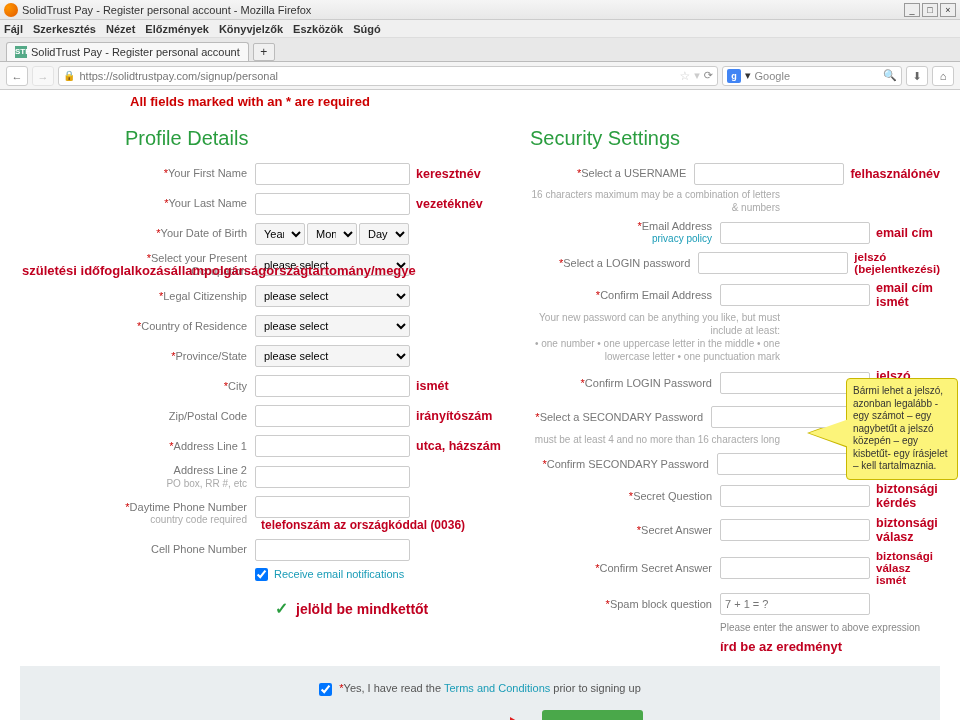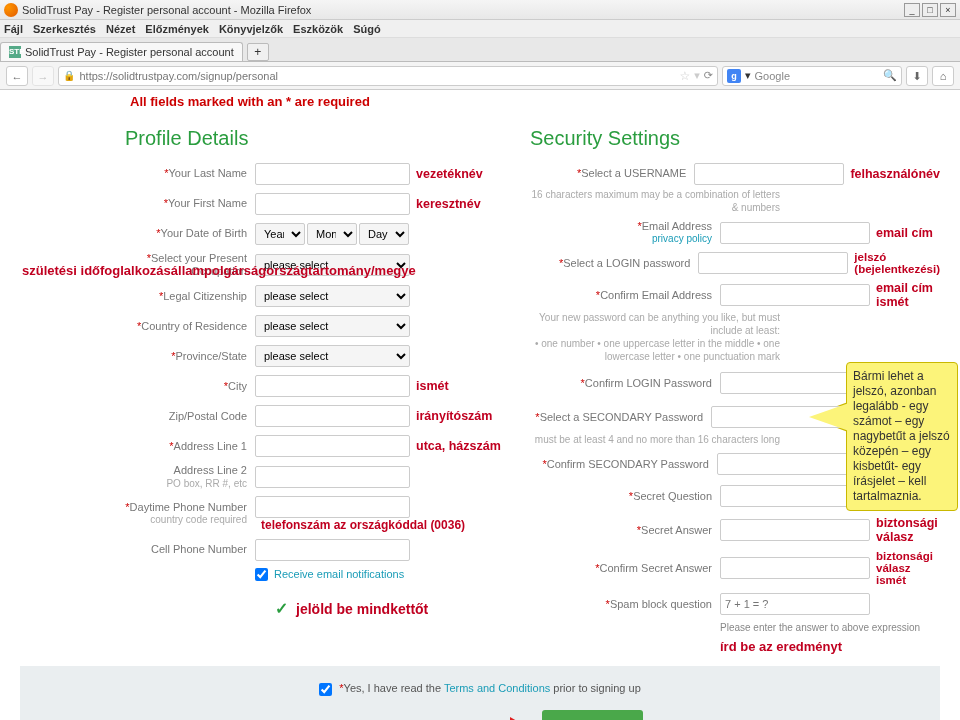--- a/index.html
+++ b/index.html
@@ -7,21 +7,21 @@
   
   
   .titlebar { background: linear-gradient(#f5f5f5,#e8e8e8); border-bottom: 1px solid #ccc; height: 20px; display:flex; align-items:center; padding: 0 4px; font-size:11px; }
   .titlebar .ff-icon { width:14px; height:14px; background: radial-gradient(circle at 30% 30%, #ff9500, #e25b00); border-radius:50%; margin-right:4px; }
   .titlebar .spacer { flex:1; }
   .titlebar .winbtn { width:16px; height:14px; border:1px solid #999; margin-left:2px; background:#eee; font-size:9px; text-align:center; line-height:12px; }
   
   .menubar { background:#f0f0f0; height:18px; display:flex; align-items:center; padding: 0 4px; font-size:11px; border-bottom:1px solid #ddd;font-weight:bold; }
   .menubar span { margin-right:10px; }
   
-  .tabbar { background:#e8e8e8; height:24px; display:flex; align-items:flex-end; border-bottom:1px solid #bbb; }
+  .tabbar { background:#e8e8e8; height:24px; display:flex; align-items:flex-end; padding-left:6px; border-bottom:1px solid #bbb; }
   .tab { background:#f8f8f8; border:1px solid #bbb; border-bottom:none; border-radius:3px 3px 0 0; padding:3px 8px; font-size:11px; display:flex; align-items:center; margin-right:2px; }
   .tab .favicon { width:12px; height:12px; background:#5a8; margin-right:4px; font-size:8px; color:#fff; text-align:center; line-height:12px; font-weight:bold; }
   .newtab { width:22px; height:18px; border:1px solid #bbb; background:#f0f0f0; text-align:center; font-size:12px; line-height:16px; margin-left:2px; border-radius:2px; }
   
   .navbar { background:#f4f4f4; height:28px; display:flex; align-items:center; padding:0 6px; border-bottom:1px solid #ccc; gap:4px; }
   .navbtn { width:22px; height:20px; border:1px solid #ccc; border-radius:3px; background:#fff; text-align:center; line-height:18px; font-size:11px; color:#666; }
   .urlbar { flex:1; height:20px; border:1px solid #ccc; border-radius:3px; background:#fff; display:flex; align-items:center; padding:0 4px; font-size:11px; color:#777; }
   .urlbar .lock { font-size:10px; margin-right:4px; color:#888; }
   .urlbar .star { margin-left:auto; color:#ccc; font-size:12px; }
   .searchbox { width:180px; height:20px; border:1px solid #ccc; border-radius:3px; background:#fff; display:flex; align-items:center; padding:0 4px; font-size:11px; color:#888; }
@@ -54,21 +54,21 @@
   .wide-select { width:155px !important; }
   
   .helptext { font-size:10px; color:#aaa; text-align:right; line-height:1.3; }
   
   
   .ann { color:#c00020; font-weight:bold; font-size:13px; white-space:nowrap; }
   
   .left-anns { position:absolute; left:22px; top:174px; display:flex; flex-direction:row; font-size:13px; color:#c00020; font-weight:bold; }
   .left-anns div { line-height:1; }
   
-  .callout { position:absolute; right:2px; top:272px; width:112px; background:#fcf47a; border:1px solid #c9b800; border-radius:4px; padding:6px 6px; font-size:12px; color:#333; line-height:1.25; }
+  .callout { position:absolute; right:2px; top:288px; width:112px; background:#fcf47a; border:1px solid #c9b800; border-radius:4px; padding:6px 6px; font-size:10px; color:#333; line-height:1.25; }
   .callout::before { content:""; position:absolute; left:-38px; top:40px; width:0; height:0; border-top:14px solid transparent; border-bottom:14px solid transparent; border-right:40px solid #fcf47a; }
   .callout::after { content:""; position:absolute; left:-40px; top:39px; width:0; height:0; border-top:15px solid transparent; border-bottom:15px solid transparent; border-right:41px solid #c9b800; z-index:-1; }
   
   .checkrow { display:flex; align-items:center; margin:6px 0; }
   .checkrow input { margin-right:6px; }
   .checkrow label { font-size:11px; color:#1a9cb7; }
   
   .greencheck { color:#2a9d3f; font-size:16px; font-weight:bold; margin-right:4px; }
   .below-check { margin:18px 0 12px 150px; font-size:13px; }
   .below-check .ann { font-size:14px; }
@@ -152,31 +152,31 @@
     <div style="margin-bottom:14px">ország</div>
     <div>tartomány/megye</div>
   </div>
 
   <div class="columns">
 
     <div class="col col-left" style="margin-left:105px">
       <div class="section-title">Profile Details</div>
 
       <div class="formrow">
+        <div class="lbl"><span class="ast">*</span><span>Your First Name</span></div>
+        <div class="fld">
+            <input type="text" style="">
+            <span class="inline-ann">keresztnév</span>
+          </div>
+      </div>
+      <div class="formrow">
         <div class="lbl"><span class="ast">*</span><span>Your Last Name</span></div>
         <div class="fld">
             <input type="text" style="">
             <span class="inline-ann">vezetéknév</span>
-          </div>
-      </div>
-      <div class="formrow">
-        <div class="lbl"><span class="ast">*</span><span>Your First Name</span></div>
-        <div class="fld">
-            <input type="text" style="">
-            <span class="inline-ann">keresztnév</span>
           </div>
       </div>
       <div class="formrow">
         <div class="lbl"><span class="ast">*</span><span>Your Date of Birth</span></div>
         <div class="fld dob">
           <select><option>Year</option></select>
           <select><option>Month</option></select>
           <select><option>Day</option></select>
         </div>
       </div>

